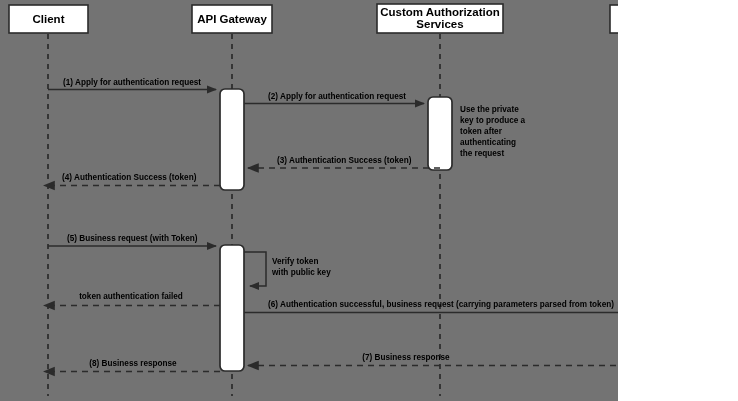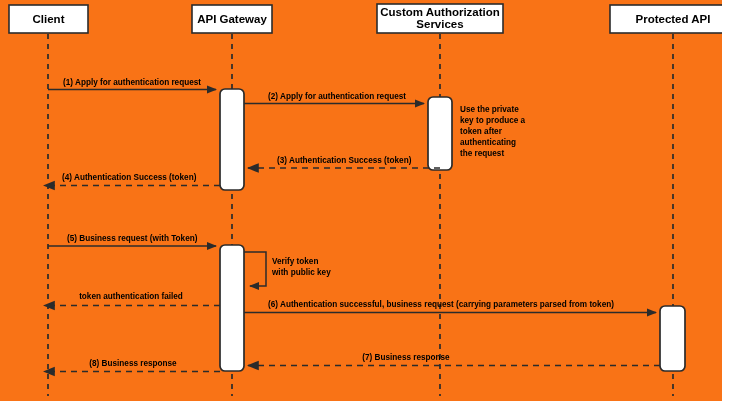--- a/index.html
+++ b/index.html
@@ -7,23 +7,23 @@
     margin: 0;
     padding: 0;
     background: #ffffff;
   }
   body {
     font-family: "Liberation Sans", sans-serif;
     color: #000000;
   }
   #diagram-root {
     position: relative;
-    width: 722px;
+    width: 618px;
     height: 401px;
-    background: #f97316;
+    background: #737373;
     overflow: hidden;
   }
   svg.diagram-canvas {
     position: absolute;
     left: 0;
     top: 0;
     width: 738px;
     height: 401px;
   }
   .lifeline-box rect {

